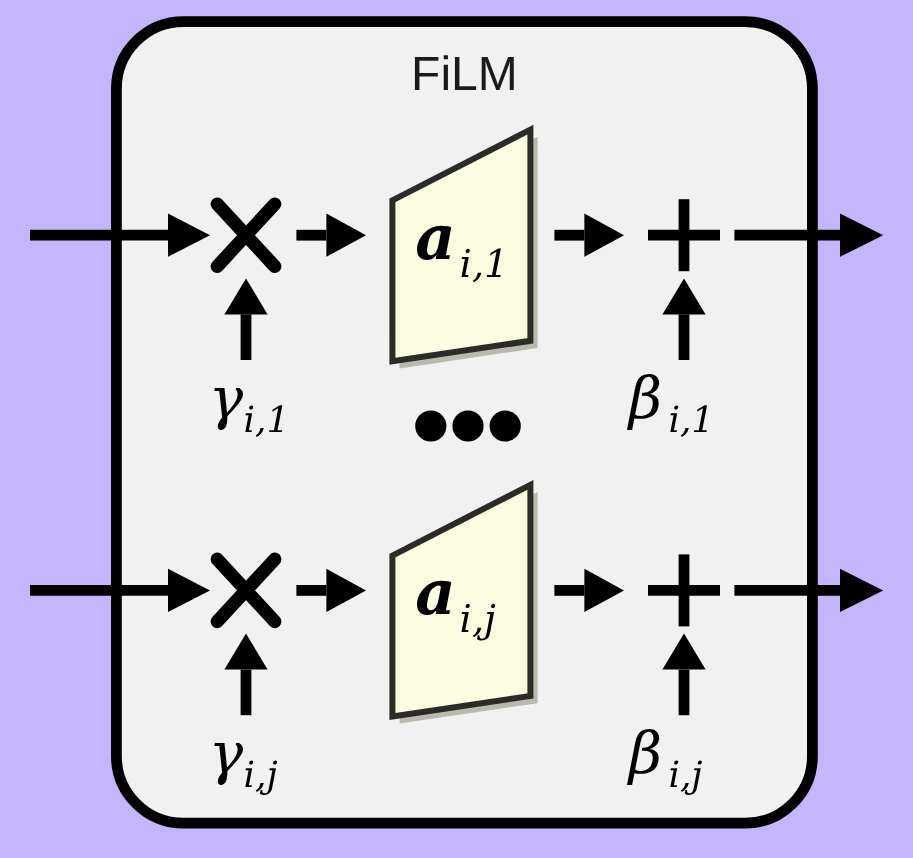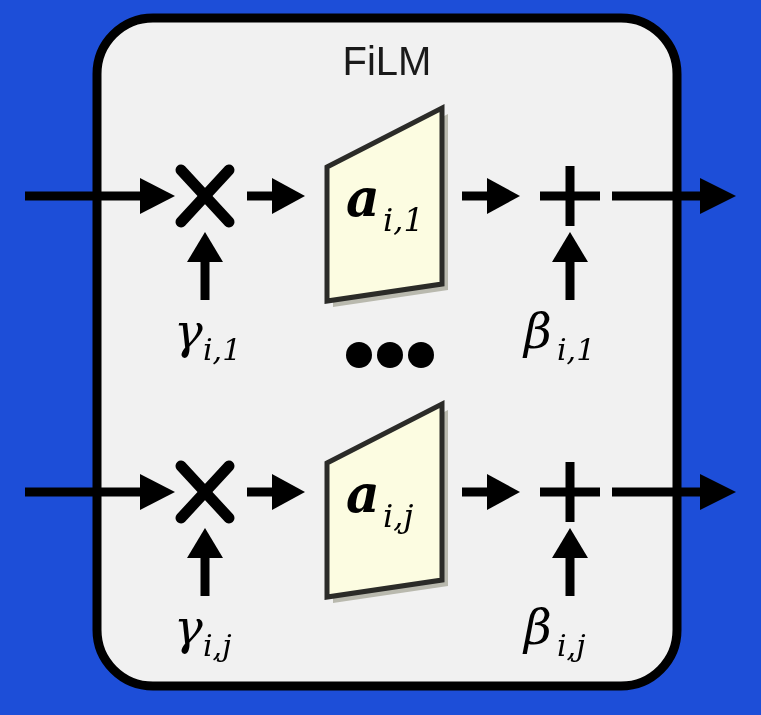--- a/index.html
+++ b/index.html
@@ -10,21 +10,21 @@
   body {
     width: 761px;
     height: 715px;
     font-family: "Liberation Sans", sans-serif;
     overflow: hidden;
   }
   #stage {
     position: relative;
     width: 761px;
     height: 715px;
-    background: #1d4ed8;
+    background: #c4b5fd;
   }
   #diagram-svg {
     position: absolute;
     top: 0;
     left: 0;
     width: 761px;
     height: 715px;
   }
   .film-title {
     font-family: "Liberation Sans", sans-serif;

